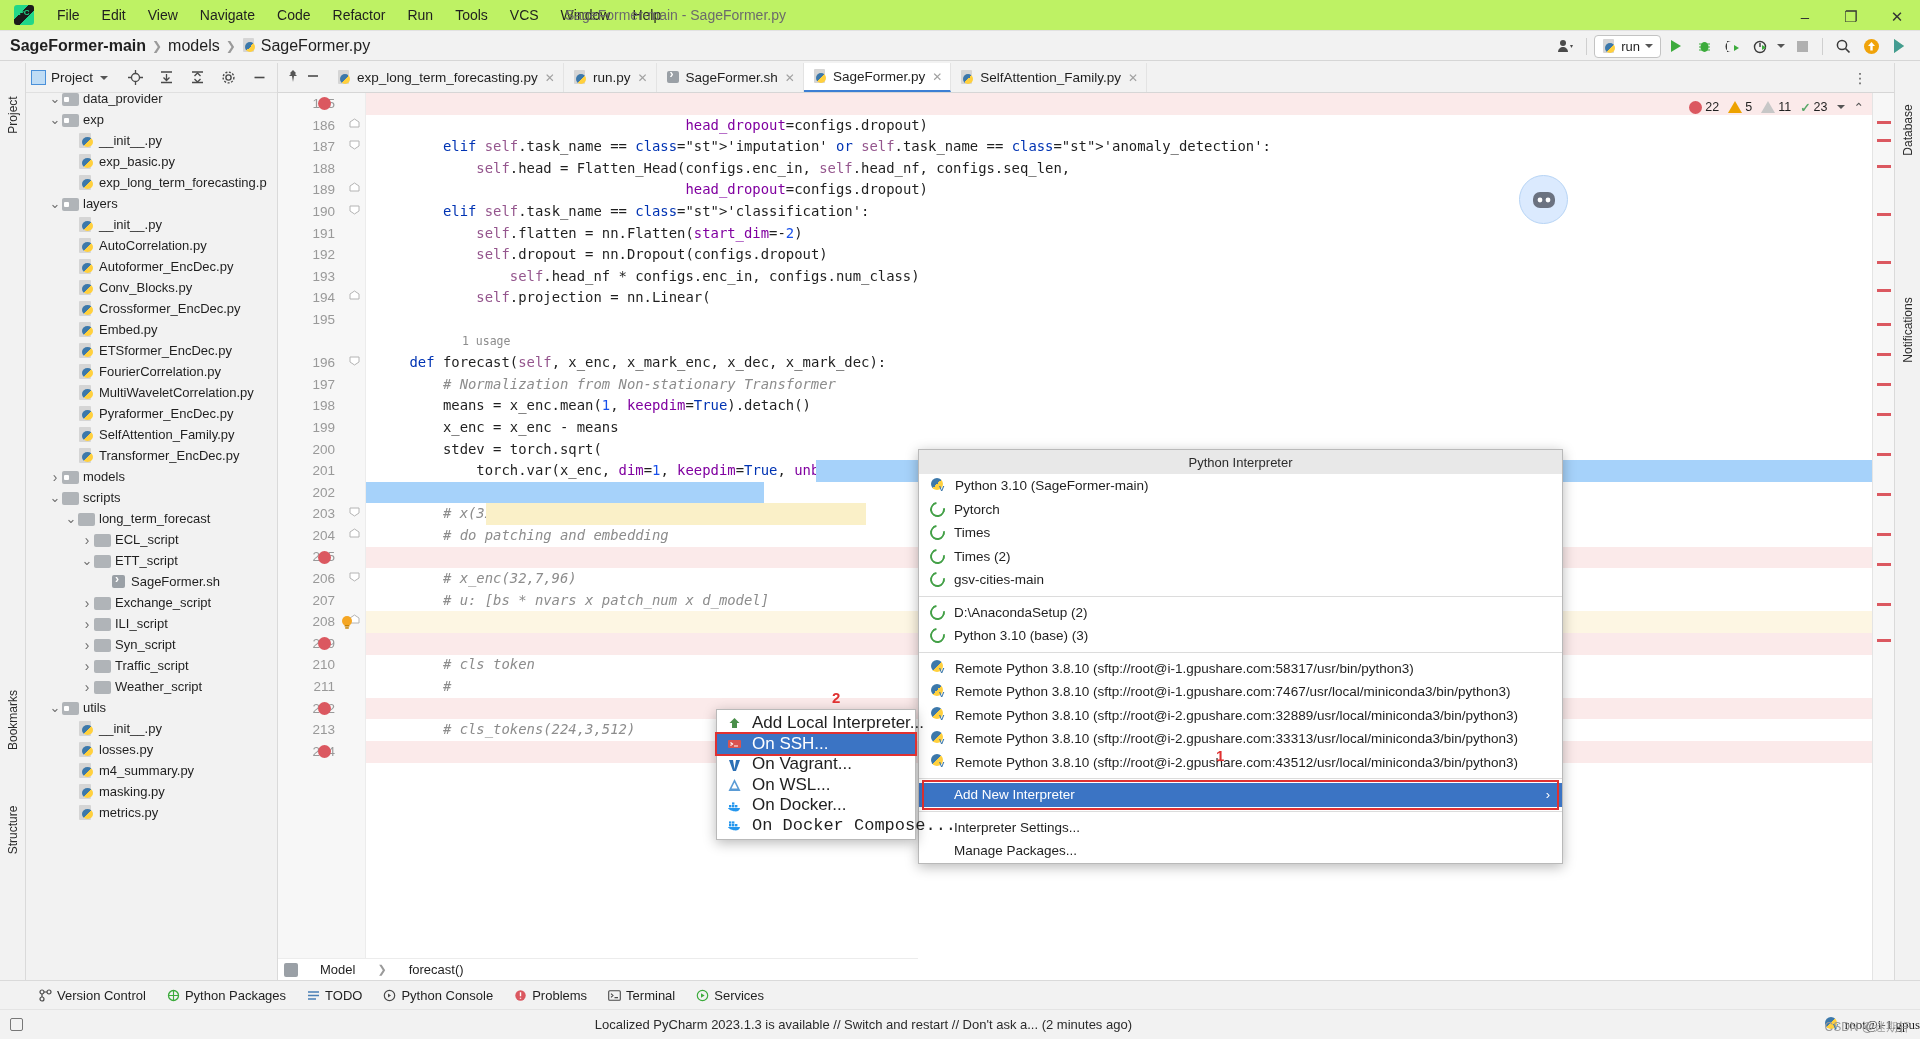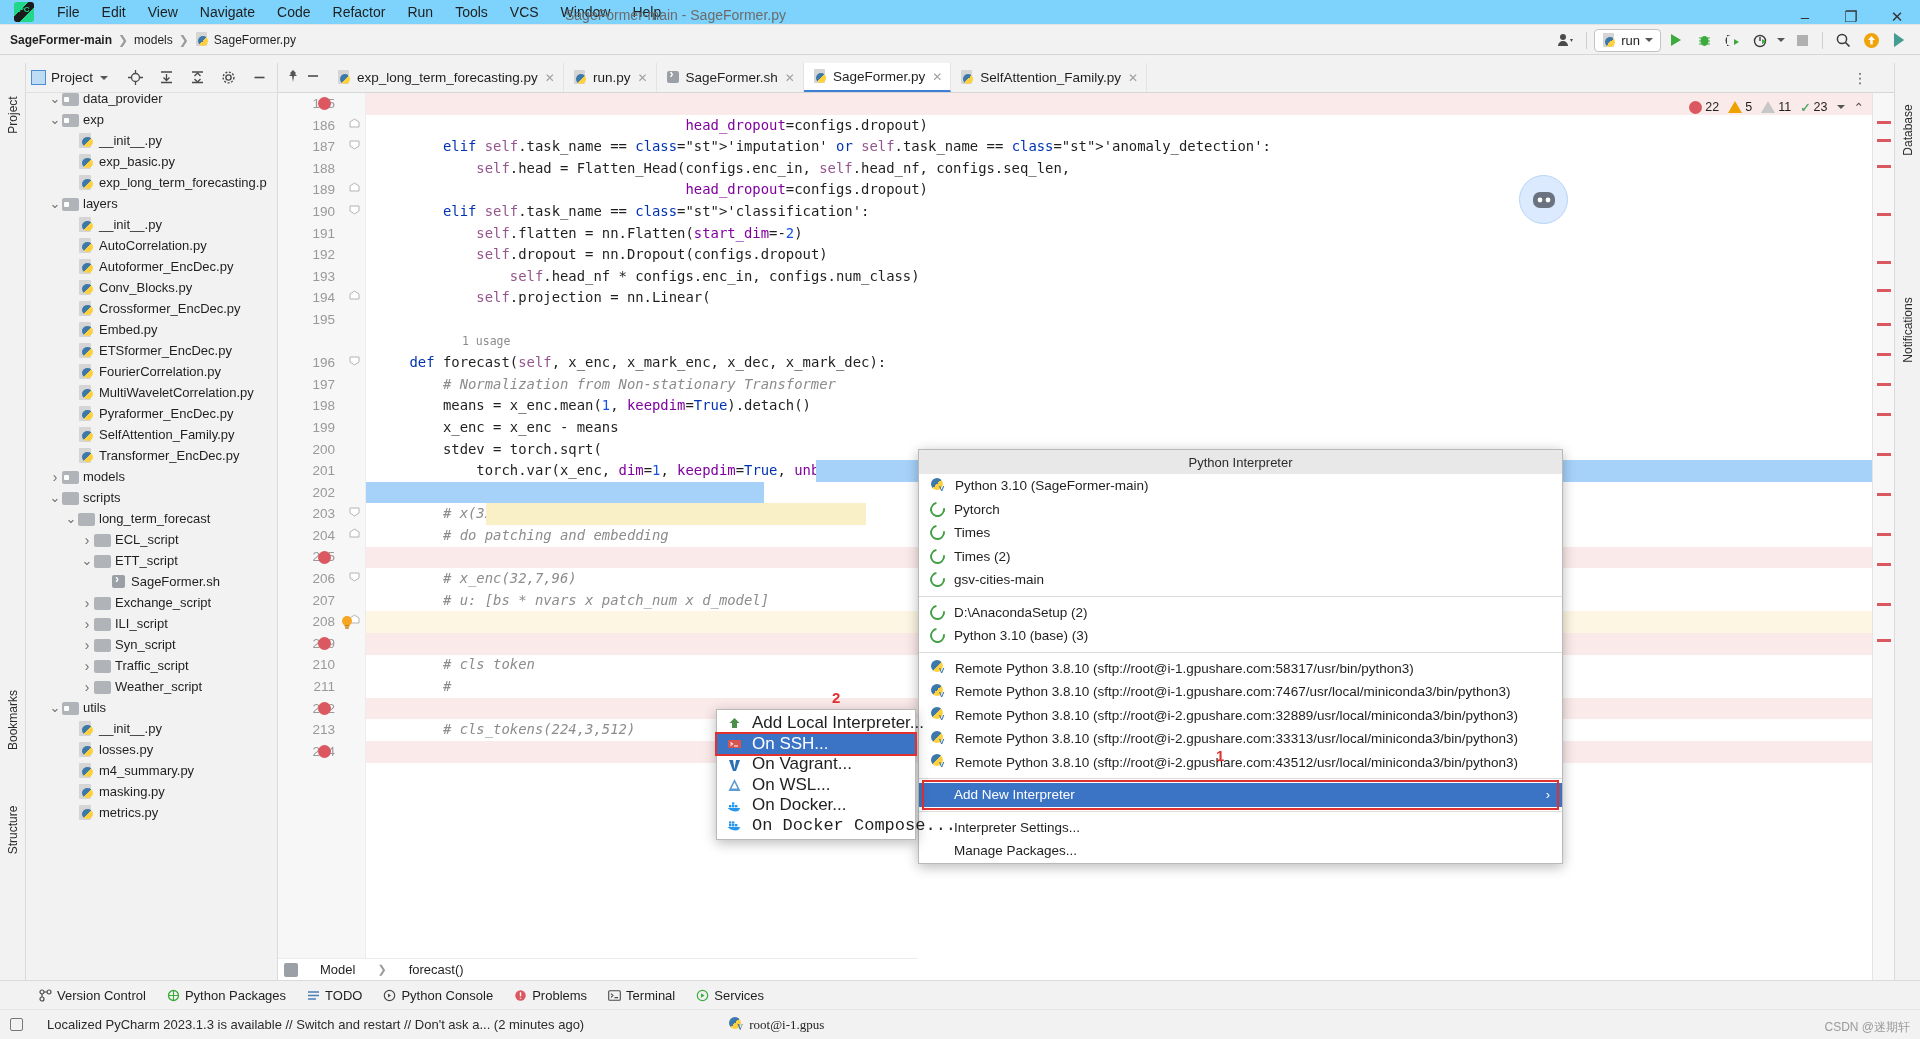--- a/index.html
+++ b/index.html
@@ -10,38 +10,38 @@
     font-size:13.5px;
     color:#1f1f1f;
     background:#f2f2f2;
     overflow:hidden;
     position:relative;
   }
   .mono { font-family:"DejaVu Sans Mono","Liberation Mono",monospace; }
 
   
   #titlebar{
-    height:25px; background:#7dd3fc; display:flex; align-items:center;
+    height:31px; background:#bef264; display:flex; align-items:center;
     border-bottom:1px solid #e2e2e2; position:relative;
   }
   #applogo{ width:20px; height:20px; margin:0 12px 0 14px; border-radius:3px;
      background:linear-gradient(135deg,#21d789 0%,#21d789 35%,#1b1b1b 36%,#1b1b1b 64%,#21d789 65%);
      position:relative; flex:none;}
   #applogo:after{content:"PC";position:absolute;left:0;right:0;top:3px;text-align:center;
      font-size:8px;color:#21d789;font-weight:bold;}
   .menu-item{ padding:3px 11px; font-size:14px; color:#1f1f1f; cursor:default; border-radius:3px;}
   #win-title{ position:absolute; left:565px; top:7px; font-size:14px; color:#6b6b6b;}
   .wbtn{ width:46px; height:33px; display:flex; align-items:center; justify-content:center;
      font-size:15px; color:#333;}
   #wincontrols{position:absolute; right:0; top:0; display:flex;}
 
   
   #navbar{ height:30px; background:#f2f2f2; display:flex; align-items:center;
      border-bottom:1px solid #d6d6d6; position:relative; padding-left:10px;}
-  .crumb{font-size:12px; display:flex; align-items:center;}
+  .crumb{font-size:16px; display:flex; align-items:center;}
   .crumb.bold{font-weight:bold;}
   .crumb-sep{color:#9a9a9a; margin:0 6px; font-size:12px;}
   #toolbar-right{position:absolute; right:8px; top:0; height:30px; display:flex; align-items:center; gap:2px;}
   .tb{width:26px;height:24px;display:flex;align-items:center;justify-content:center;border-radius:4px;}
   #runcfg{ display:flex; align-items:center; gap:5px; height:23px; padding:0 7px;
     border:1px solid #c3c3c3; border-radius:4px; background:#fff; font-size:13px;}
   .vsep{width:1px;height:17px;background:#cfcfcf;margin:0 5px;}
   .tri{width:0;height:0;border-left:10px solid #3cab3c;border-top:6px solid transparent;border-bottom:6px solid transparent;}
   .caret{width:0;height:0;border-top:4px solid #555;border-left:4px solid transparent;border-right:4px solid transparent;}
 
@@ -144,21 +144,21 @@
   .cico{width:16px;height:15px;position:relative;flex:none;}
 
   .annot{position:absolute;color:#e03131;font-weight:bold;font-size:15px;z-index:60;font-family:"Liberation Sans",sans-serif;}
 
   
   #bottom{position:absolute;left:0;right:0;bottom:0;height:59px;background:#f2f2f2;border-top:1px solid #dadada;}
   #breadcrumb2{position:absolute;left:278px;bottom:59px;height:22px;display:flex;align-items:center;
      gap:22px;font-size:13px;background:#fff;padding:0 6px;width:640px;border-top:1px solid #ececec;}
   #toolwins{height:29px;display:flex;align-items:center;gap:3px;padding-left:30px;border-bottom:1px solid #e4e4e4;}
   .twbtn{display:flex;align-items:center;gap:5px;padding:3px 9px;font-size:13px;border-radius:3px;}
-  #statusbar{height:29px;display:flex;align-items:center;gap:24px;padding-left:10px;font-size:13px;position:relative;}
+  #statusbar{height:29px;display:flex;align-items:center;gap:24px;padding-left:10px;font-size:13px;position:relative;justify-content:space-between;}
   #statusbar .txt{color:#2b2b2b;}
   #watermark{position:absolute;right:10px;bottom:3px;font-size:12px;color:#9a9a9a;}
   .sqr{width:13px;height:13px;border:1px solid #777;display:inline-block;border-radius:2px;}
 </style>
 </head>
 <body>
 
 <div id="titlebar">
   <div id="applogo"></div>
   <div class="menu-item">File</div>

